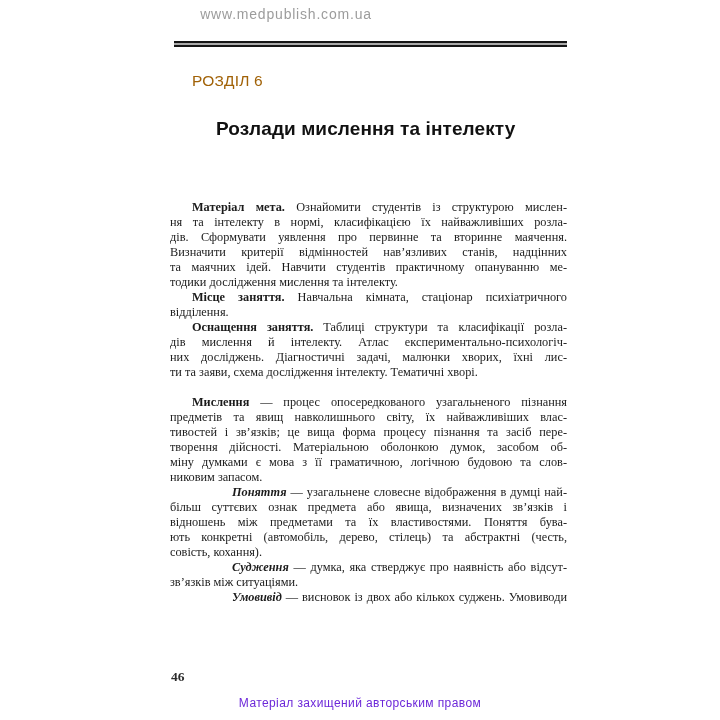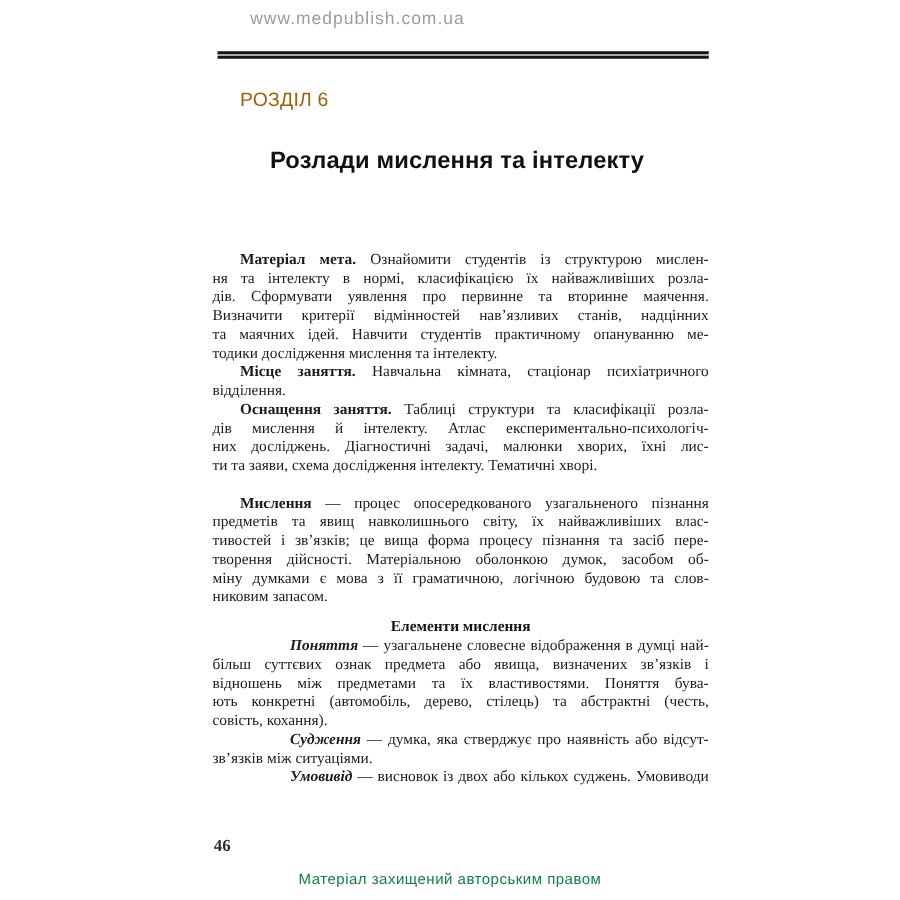--- a/index.html
+++ b/index.html
@@ -67,21 +67,21 @@
 
   .page-number {
     position: absolute; left: 171px; top: 669px;
     font-size: 13.5px; font-weight: bold; color: #2c2c2c;
   }
   .copyright {
     position: absolute; top: 696px; left: 0; width: 720px;
     text-align: center;
     font-family: "Liberation Sans", sans-serif;
     font-size: 12px; letter-spacing: 0.4px;
-    color: #15803d;
+    color: #6d28d9;
   }
 </style>
 </head>
 <body>
 
 <div class="page">
 
   <div class="watermark">www.medpublish.com.ua</div>
 
   <div class="rule"></div>
@@ -110,21 +110,20 @@
         <div class="ln last">ти та заяви, схема дослідження інтелекту. Тематичні хворі.</div>
       </div>
       <div class="para gap">
         <div class="ln first"><span class="lead b">Мислення</span> — процес опосередкованого узагальненого пізнання</div>
         <div class="ln">предметів та явищ навколишнього світу, їх найважливіших влас-</div>
         <div class="ln">тивостей і зв’язків; це вища форма процесу пізнання та засіб пере-</div>
         <div class="ln">творення дійсності. Матеріальною оболонкою думок, засобом об-</div>
         <div class="ln">міну думками є мова з її граматичною, логічною будовою та слов-</div>
         <div class="ln last">никовим запасом.</div>
       </div>
-      <div class="sec-heading">Елементи мислення</div>
       <div class="para">
         <div class="ln first"><span class="lead bi">Поняття</span> — узагальнене словесне відображення в думці най-</div>
         <div class="ln">більш суттєвих ознак предмета або явища, визначених зв’язків і</div>
         <div class="ln">відношень між предметами та їх властивостями. Поняття бува-</div>
         <div class="ln">ють конкретні (автомобіль, дерево, стілець) та абстрактні (честь,</div>
         <div class="ln last">совість, кохання).</div>
       </div>
       <div class="para">
         <div class="ln first"><span class="lead bi">Судження</span> — думка, яка стверджує про наявність або відсут-</div>
         <div class="ln last">зв’язків між ситуаціями.</div>

